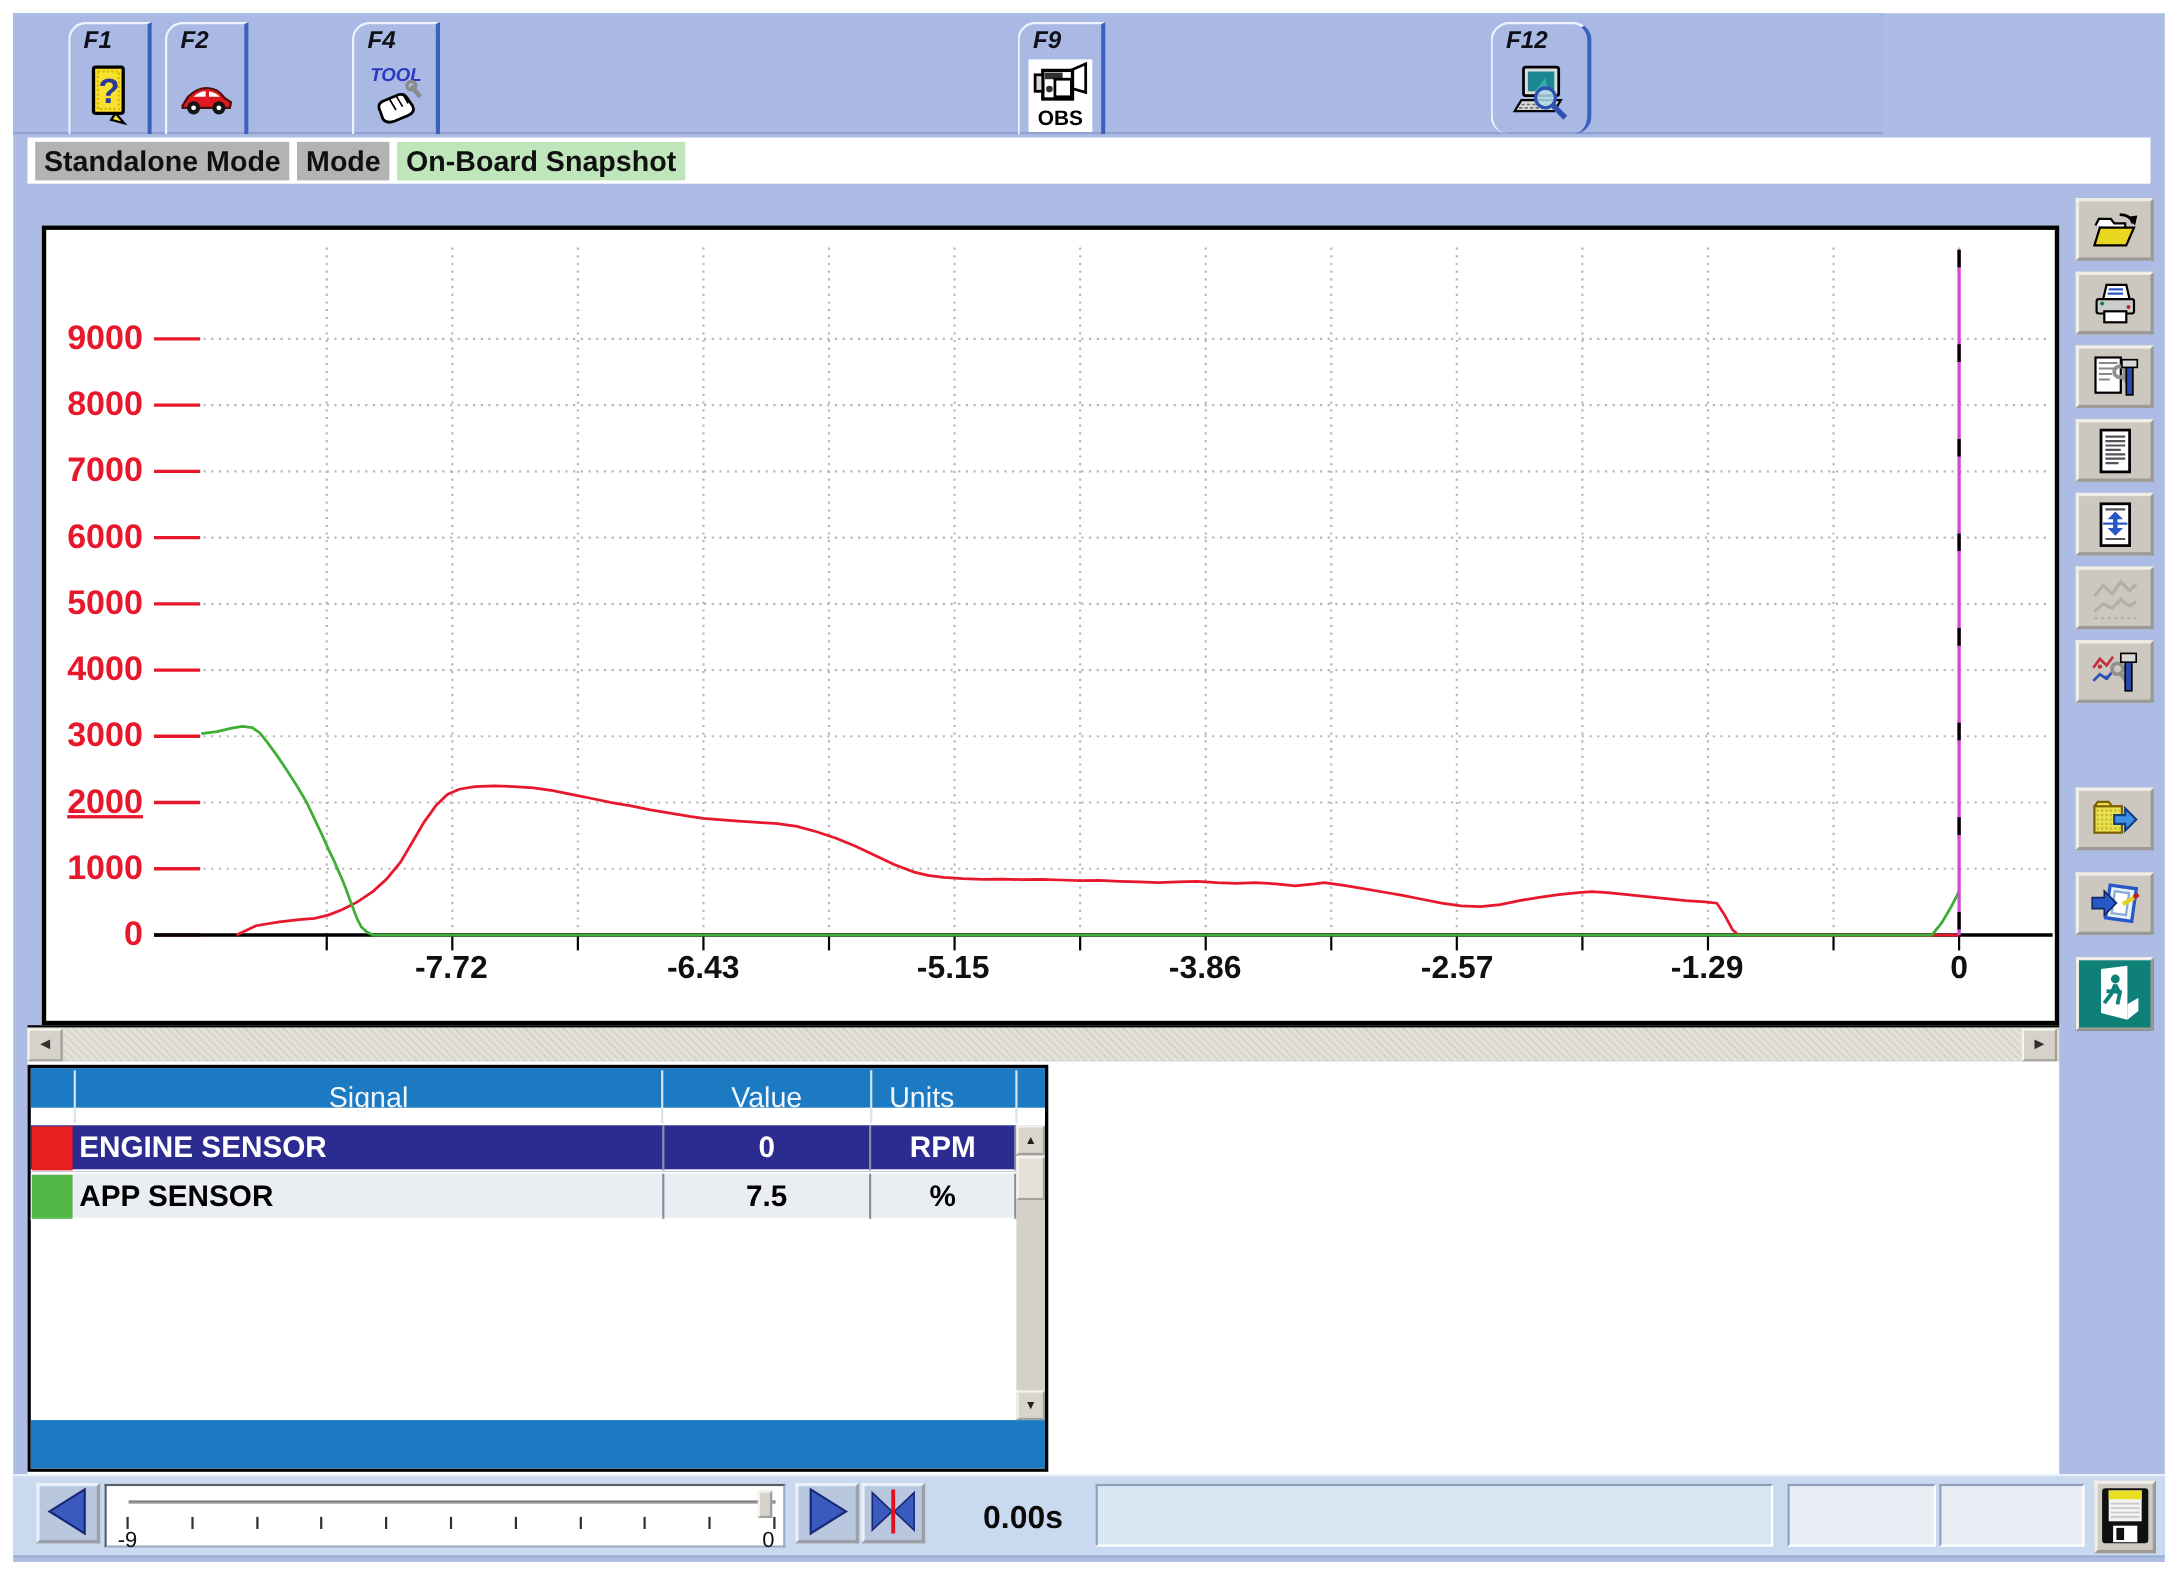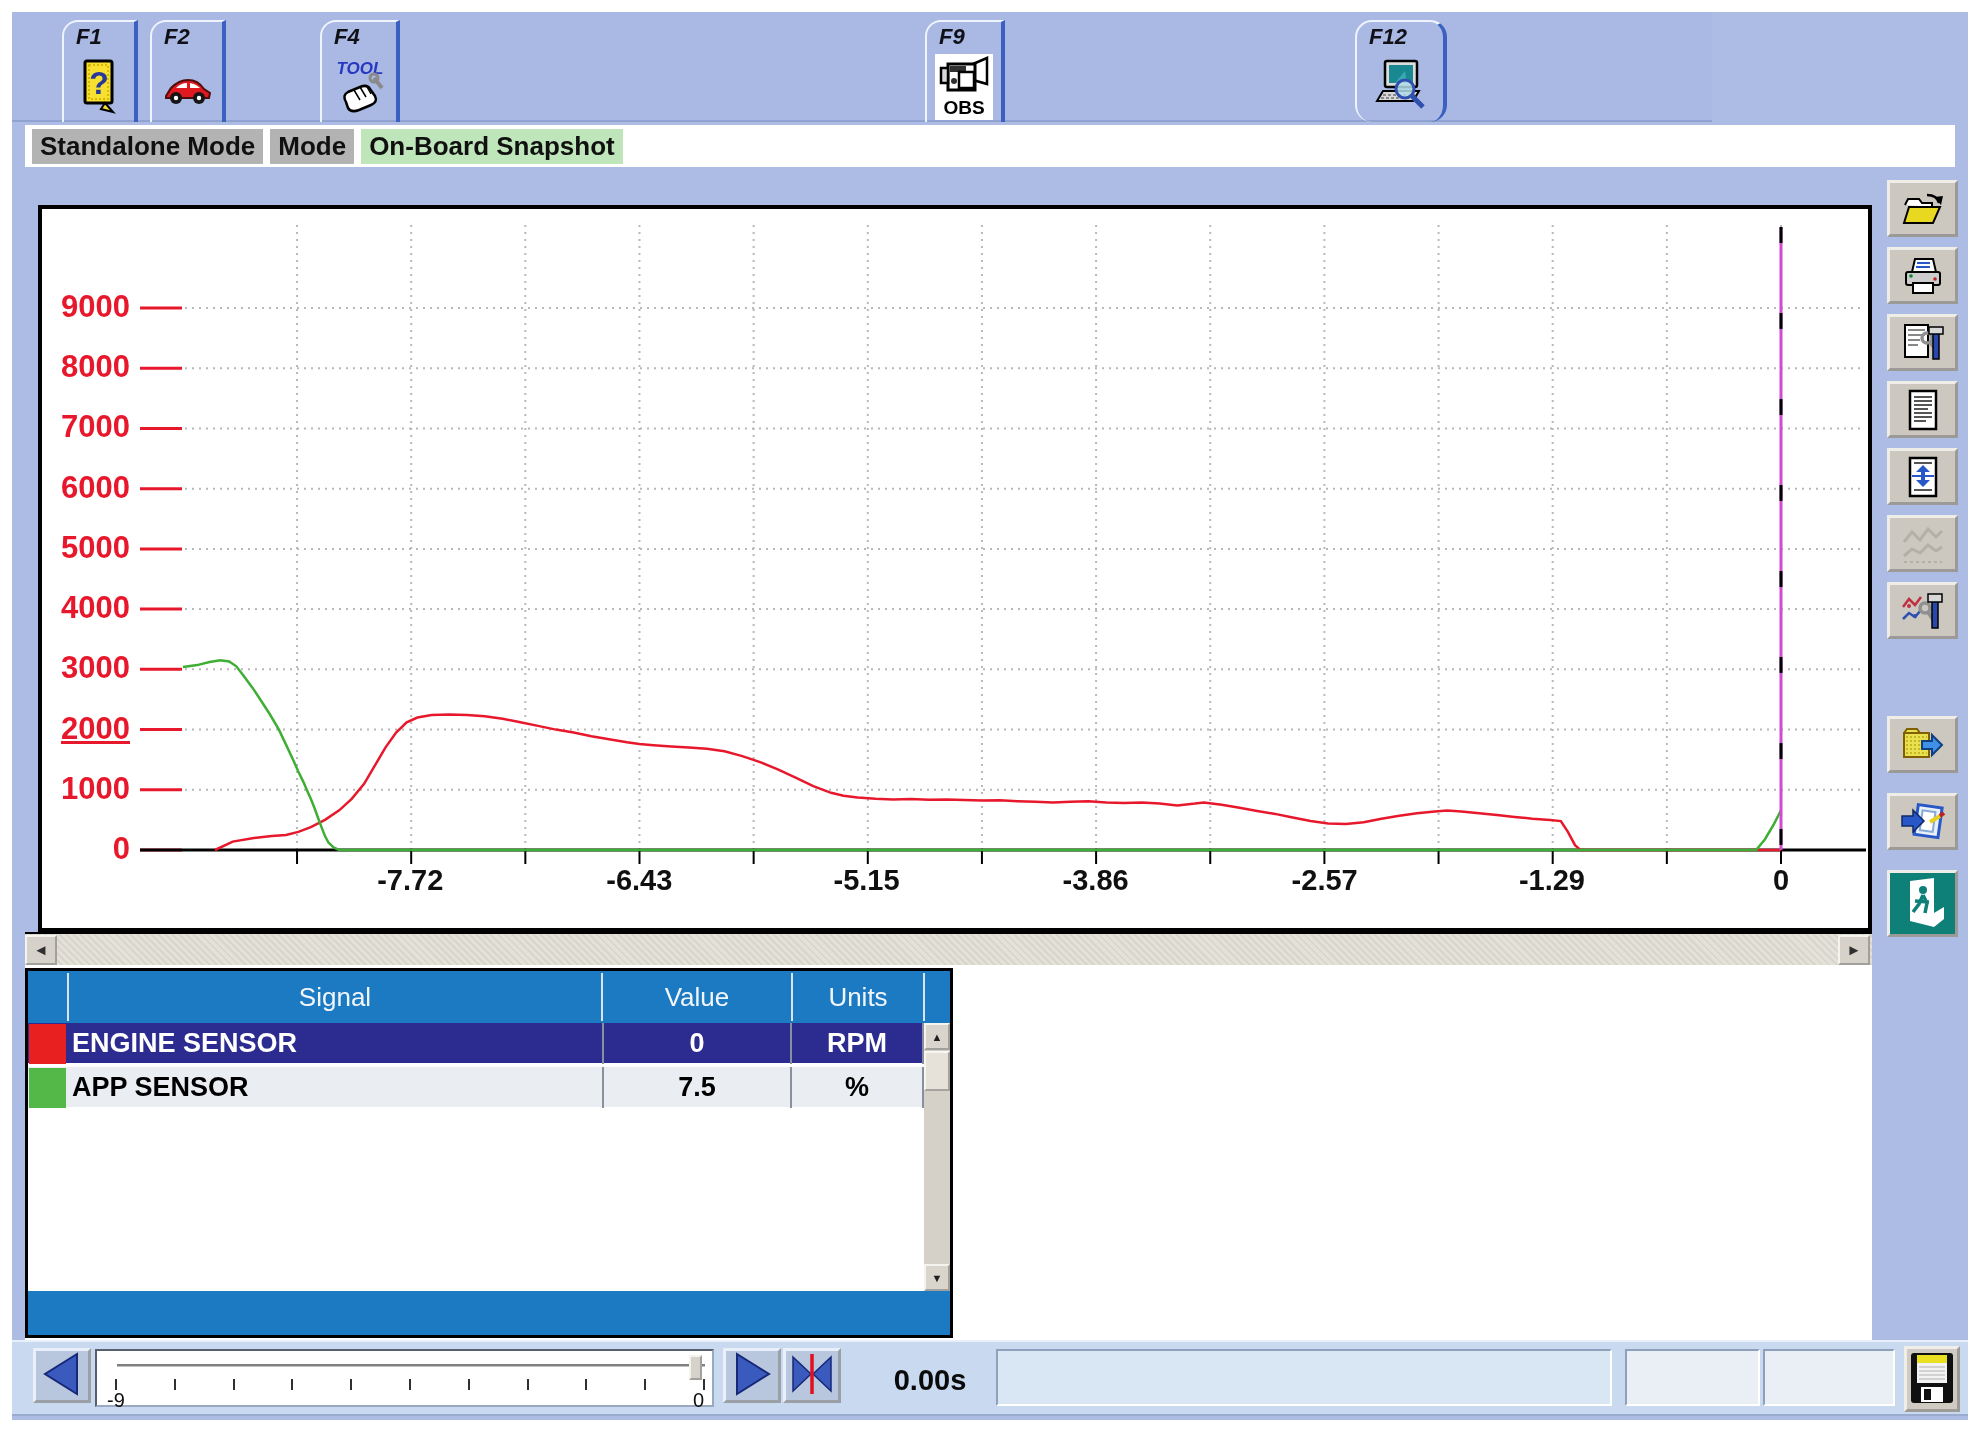--- a/index.html
+++ b/index.html
@@ -30,21 +30,21 @@
   #chart-hscroll{position:absolute;left:13px;top:920px;width:1847px;height:33px;background:#e3e1d8;border-top:2px solid #000;
     background-image:repeating-linear-gradient(45deg,#d8d6cc 0 2px,transparent 2px 5px);}
   .hscroll-btn{position:absolute;top:1px;width:32px;height:30px;background:#d6d2c9;border:2px outset #f5f3ee;color:#303030;
     font-size:15px;line-height:26px;text-align:center;padding:0;}
   #hscroll-left{left:0;}
   #hscroll-right{right:2px;}
 
   
   #lower-white{position:absolute;left:13px;top:953px;width:1847px;height:377px;background:#ffffff;}
   #signal-table{position:absolute;left:0px;top:3px;width:928px;height:370px;border:3px solid #000;background:#ffffff;}
-  #table-header{position:absolute;left:0;top:0;width:922px;height:52px;background:#1b7ac2;}
+  #table-header{position:absolute;left:0;top:0;width:922px;height:36px;background:#1b7ac2;}
   .th{position:absolute;top:0;height:52px;line-height:52px;color:#f2f6fb;font-size:26px;text-align:center;}
   .th-sep{position:absolute;top:2px;width:2px;height:48px;background:#d8e4f0;}
   .sig-row{position:absolute;left:0;width:922px;height:42px;border-bottom:2px solid #ffffff;}
   .sig-row .swatch{position:absolute;left:1px;top:1px;width:37px;height:40px;}
   .sig-row .c-name{position:absolute;left:44px;top:0;width:524px;line-height:41px;font-weight:bold;font-size:27px;white-space:nowrap;}
   .sig-row .c-val{position:absolute;left:574px;top:0;width:190px;line-height:41px;font-weight:bold;font-size:27px;text-align:center;border-left:2px solid #8890a0;border-right:2px solid #8890a0;}
   .sig-row .c-units{position:absolute;left:764px;top:0;width:132px;line-height:41px;font-weight:bold;font-size:27px;text-align:center;border-right:2px solid #8890a0;}
   #table-vscroll{position:absolute;left:896px;top:52px;width:26px;height:268px;background:#d5d1c8;}
   .vscroll-btn{position:absolute;left:0;width:26px;height:27px;background:#d9d5cc;border:2px outset #f5f3ee;font-size:11px;text-align:center;line-height:22px;color:#202020;padding:0;}
   #table-scroll-thumb{position:absolute;left:0;top:28px;width:26px;height:40px;background:#e6e2d9;border:2px outset #f8f6f0;}
@@ -234,21 +234,21 @@
   <div id="chart-hscroll">
     <button class="hscroll-btn" id="hscroll-left">◄</button>
     <button class="hscroll-btn" id="hscroll-right">►</button>
   </div>
 
   <div id="lower-white">
     <div id="signal-table">
       <div id="table-header">
         <div class="th" style="left:40px;width:534px;">Signal</div>
         <div class="th" style="left:574px;width:190px;">Value</div>
-        <div class="th" style="left:764px;width:132px;">Units</div>
+        <div class="th" style="left:744px;width:132px;">Units</div>
         <div class="th-sep" style="left:39px;"></div>
         <div class="th-sep" style="left:573px;"></div>
         <div class="th-sep" style="left:763px;"></div>
         <div class="th-sep" style="left:895px;"></div>
       </div>
       <div id="table-rows">
             <div class="sig-row" style="top: 52px; background: rgb(44, 44, 144); color: rgb(255, 255, 255);">
               <div class="swatch" style="background: rgb(232, 32, 32);"></div>
               <div class="c-name">ENGINE SENSOR</div>
               <div class="c-val">0</div>

